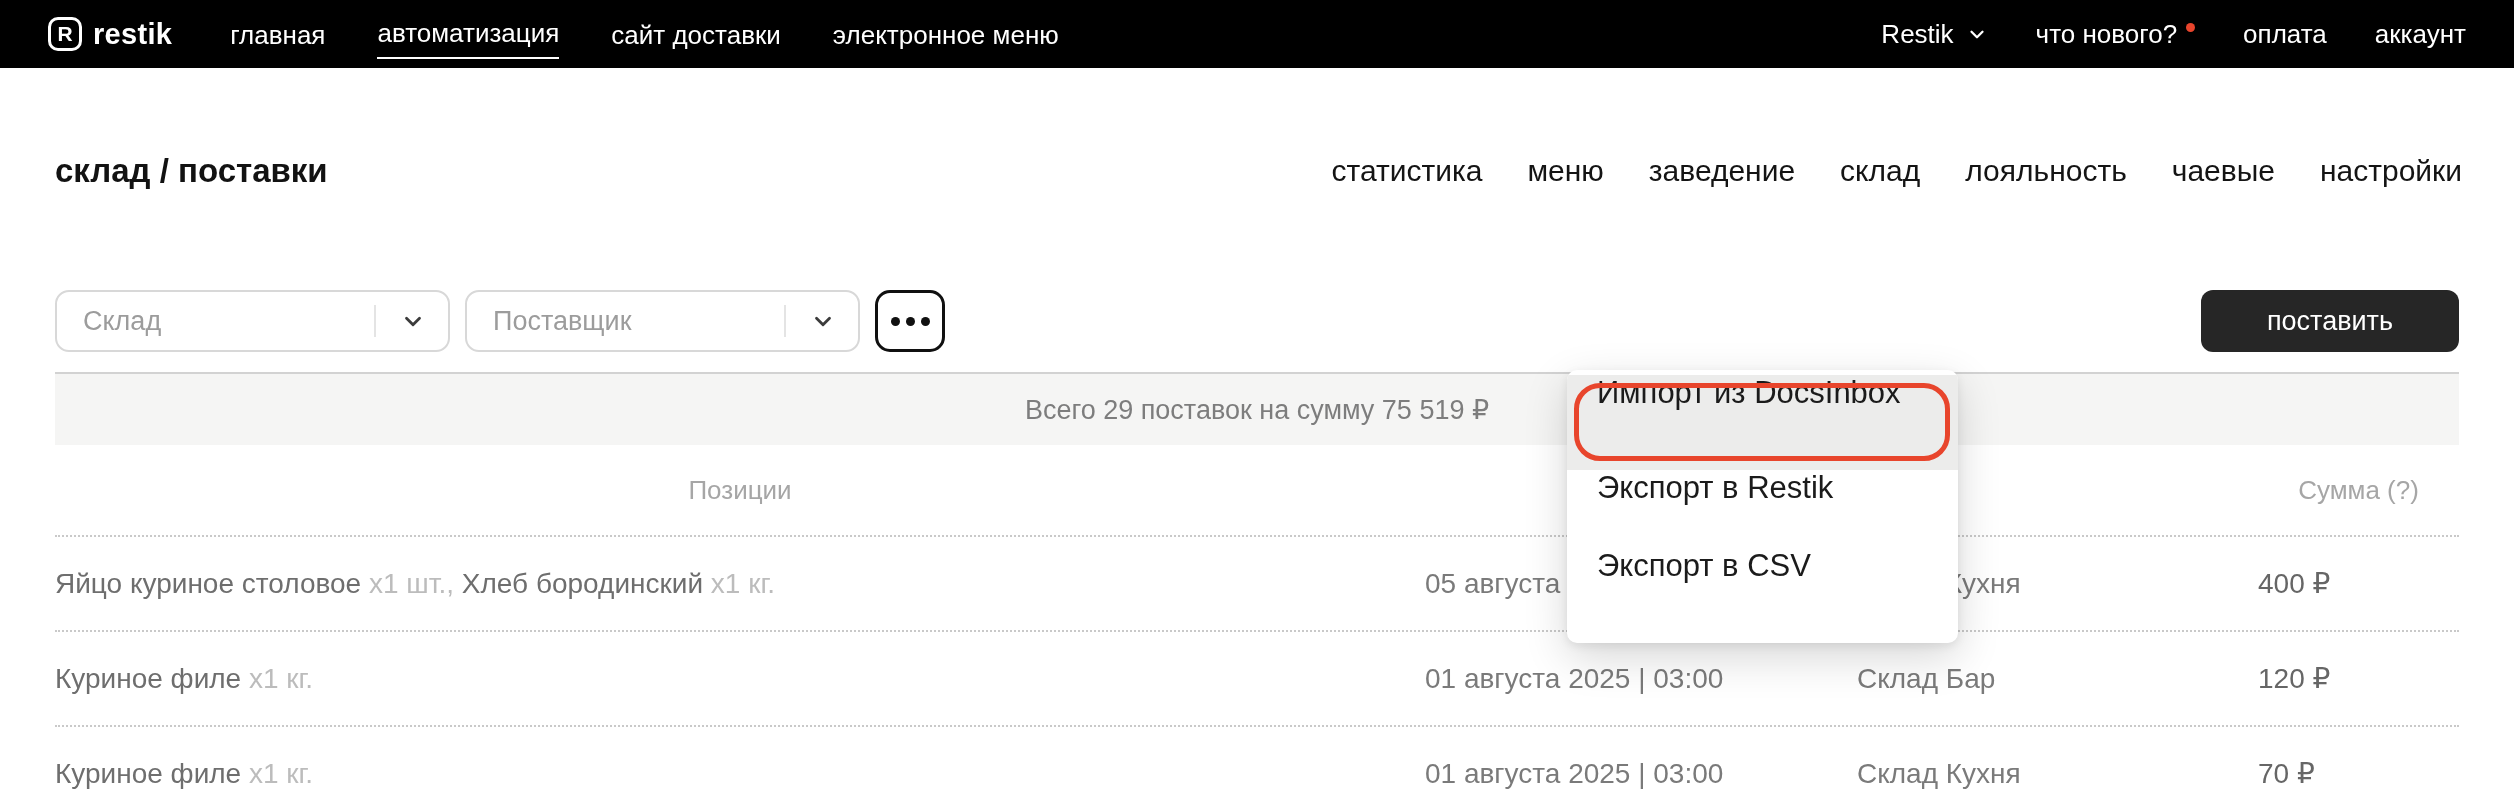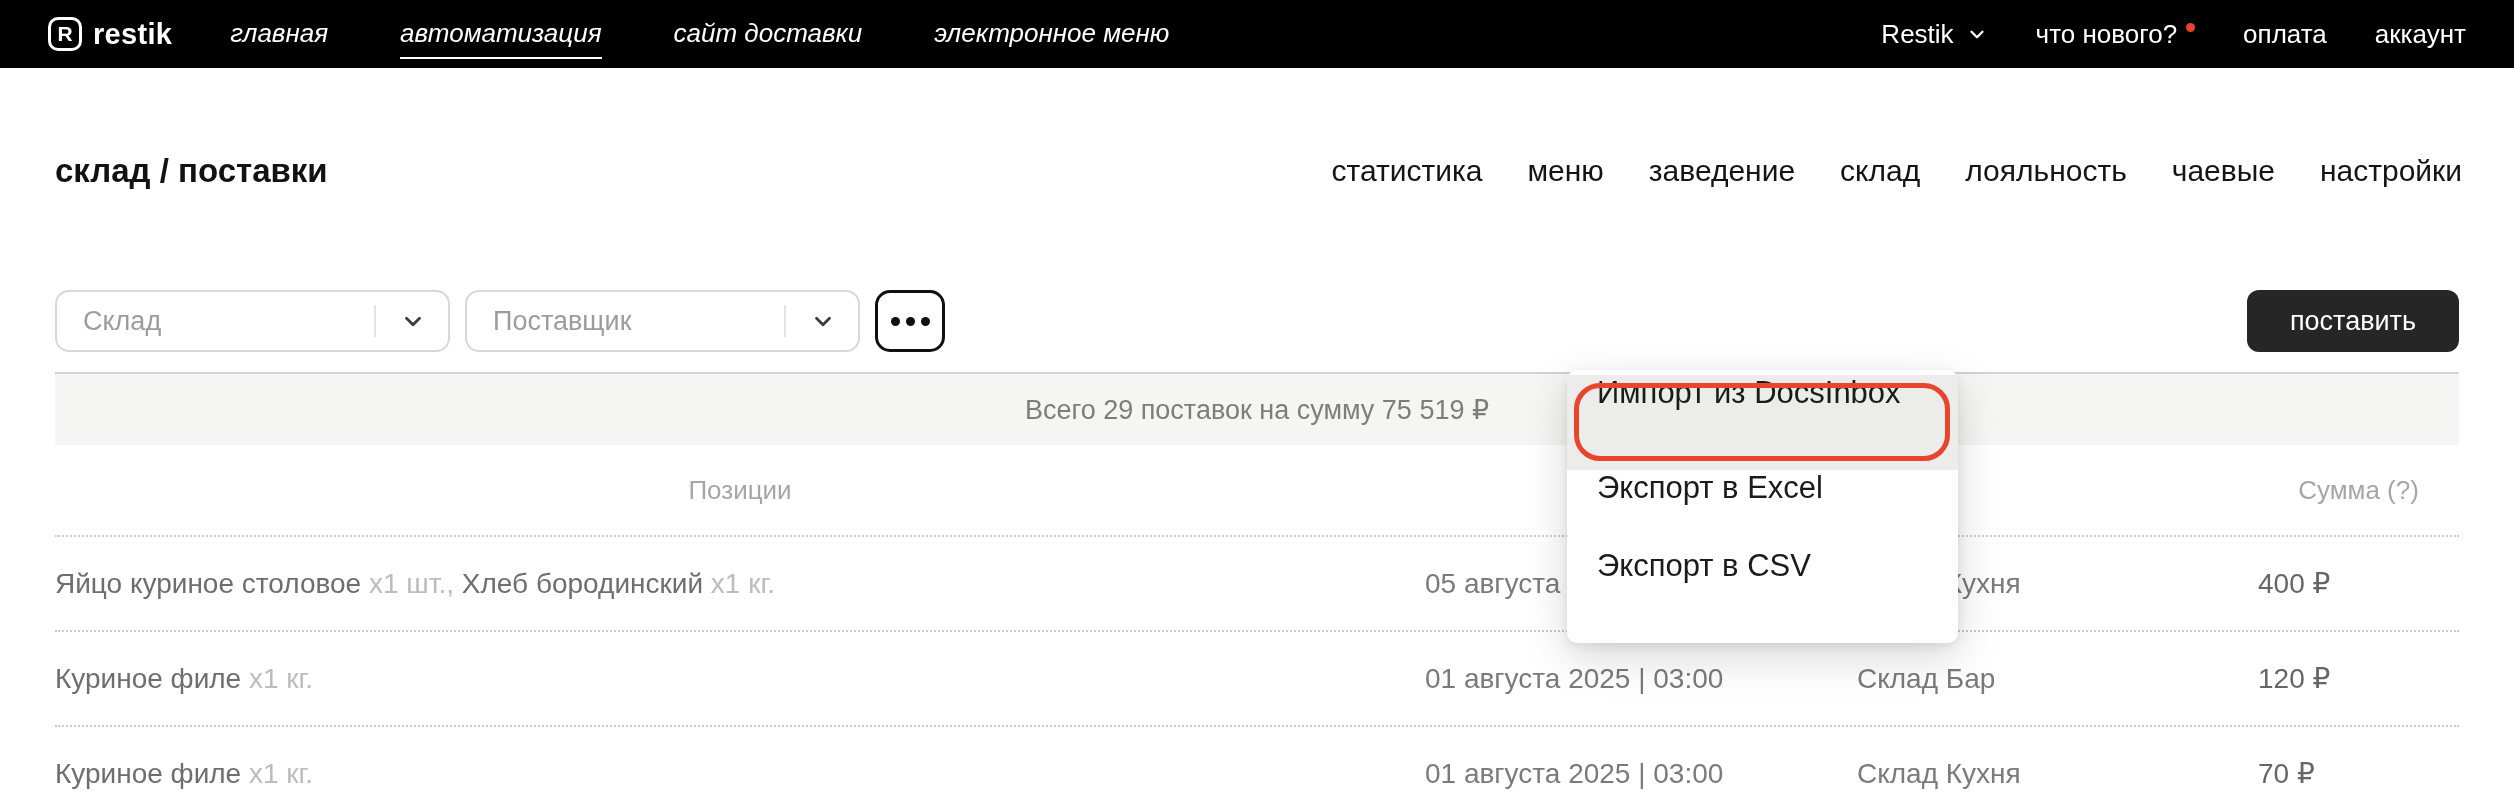--- a/index.html
+++ b/index.html
@@ -17,21 +17,21 @@
     background:#000; color:#fff;
     display:flex; align-items:center; padding:0 48px;
   }
   .logo { display:flex; align-items:center; gap:11px; margin-right:58px; cursor:pointer; }
   .logo-badge {
     width:34px; height:34px; border:3px solid #fff; border-radius:10px;
     display:flex; align-items:center; justify-content:center;
     font-weight:bold; font-size:21px; color:#fff;
   }
   .logo-text { font-size:29px; font-weight:bold; letter-spacing:.3px; }
-  .topnav-left { display:flex; align-items:flex-start; gap:72px; font-size:26px;font-style:italic; }
+  .topnav-left { display:flex; align-items:flex-end; gap:52px; font-size:26px; }
   .topnav-item { position:relative; padding:8px 0; cursor:pointer; white-space:nowrap; }
   .topnav-item.active { border-bottom:2px solid #fff; }
   .spacer { flex:1; }
   .topnav-right { display:flex; align-items:center; gap:48px; font-size:26px; }
   .badge-dot {
     display:inline-block; width:9px; height:9px; border-radius:50%;
     background:#e8442c; margin-left:9px; transform:translateY(-11px);
   }
   .ws-switcher { display:flex; align-items:center; gap:12px; cursor:pointer; }
   .chev-svg { display:inline-block; vertical-align:middle; }
@@ -62,21 +62,21 @@
   }
   .select .divider { position:absolute; right:72px; top:13px; bottom:13px; width:2px; background:#e4e4e4; }
   .select .sel-chev { position:absolute; right:22px; top:50%; transform:translateY(-50%); }
   .more-btn {
     width:70px; height:62px; border:3px solid #101010; border-radius:15px;
     background:#fff; display:flex; align-items:center; justify-content:center; gap:6px;
     cursor:pointer;
   }
   .more-btn .d { width:9px; height:9px; border-radius:50%; background:#101010; }
   .submit-btn {
-    margin-left:auto; width:212px; height:62px; border:none; border-radius:12px;
+    margin-left:auto; width:258px; height:62px; border:none; border-radius:12px;
     background:#262626; color:#fff; font-size:27px;
     display:flex; align-items:center; justify-content:center; cursor:pointer;
     font-family:inherit;
   }
 
   
   .summarybar {
     position:absolute; top:372px; left:55px; right:55px; height:73px;
     background:#f5f5f4; border-top:2px solid #d2d2d2;
     display:flex; align-items:center; justify-content:center;
@@ -222,18 +222,18 @@
     <div class="cell-sum">70 ₽</div>
   </div>
 </div>
 
 <div class="context-menu">
   <div class="menu-item highlight">
     <span>Импорт из DocsInbox</span>
     <span class="hl-ring"></span>
   </div>
   <div class="menu-item">
-    <span>Экспорт в Excel</span>
+    <span>Экспорт в Restik</span>
   </div>
   <div class="menu-item">
     <span>Экспорт в CSV</span>
   </div>
 </div>
 
 </body></html>

